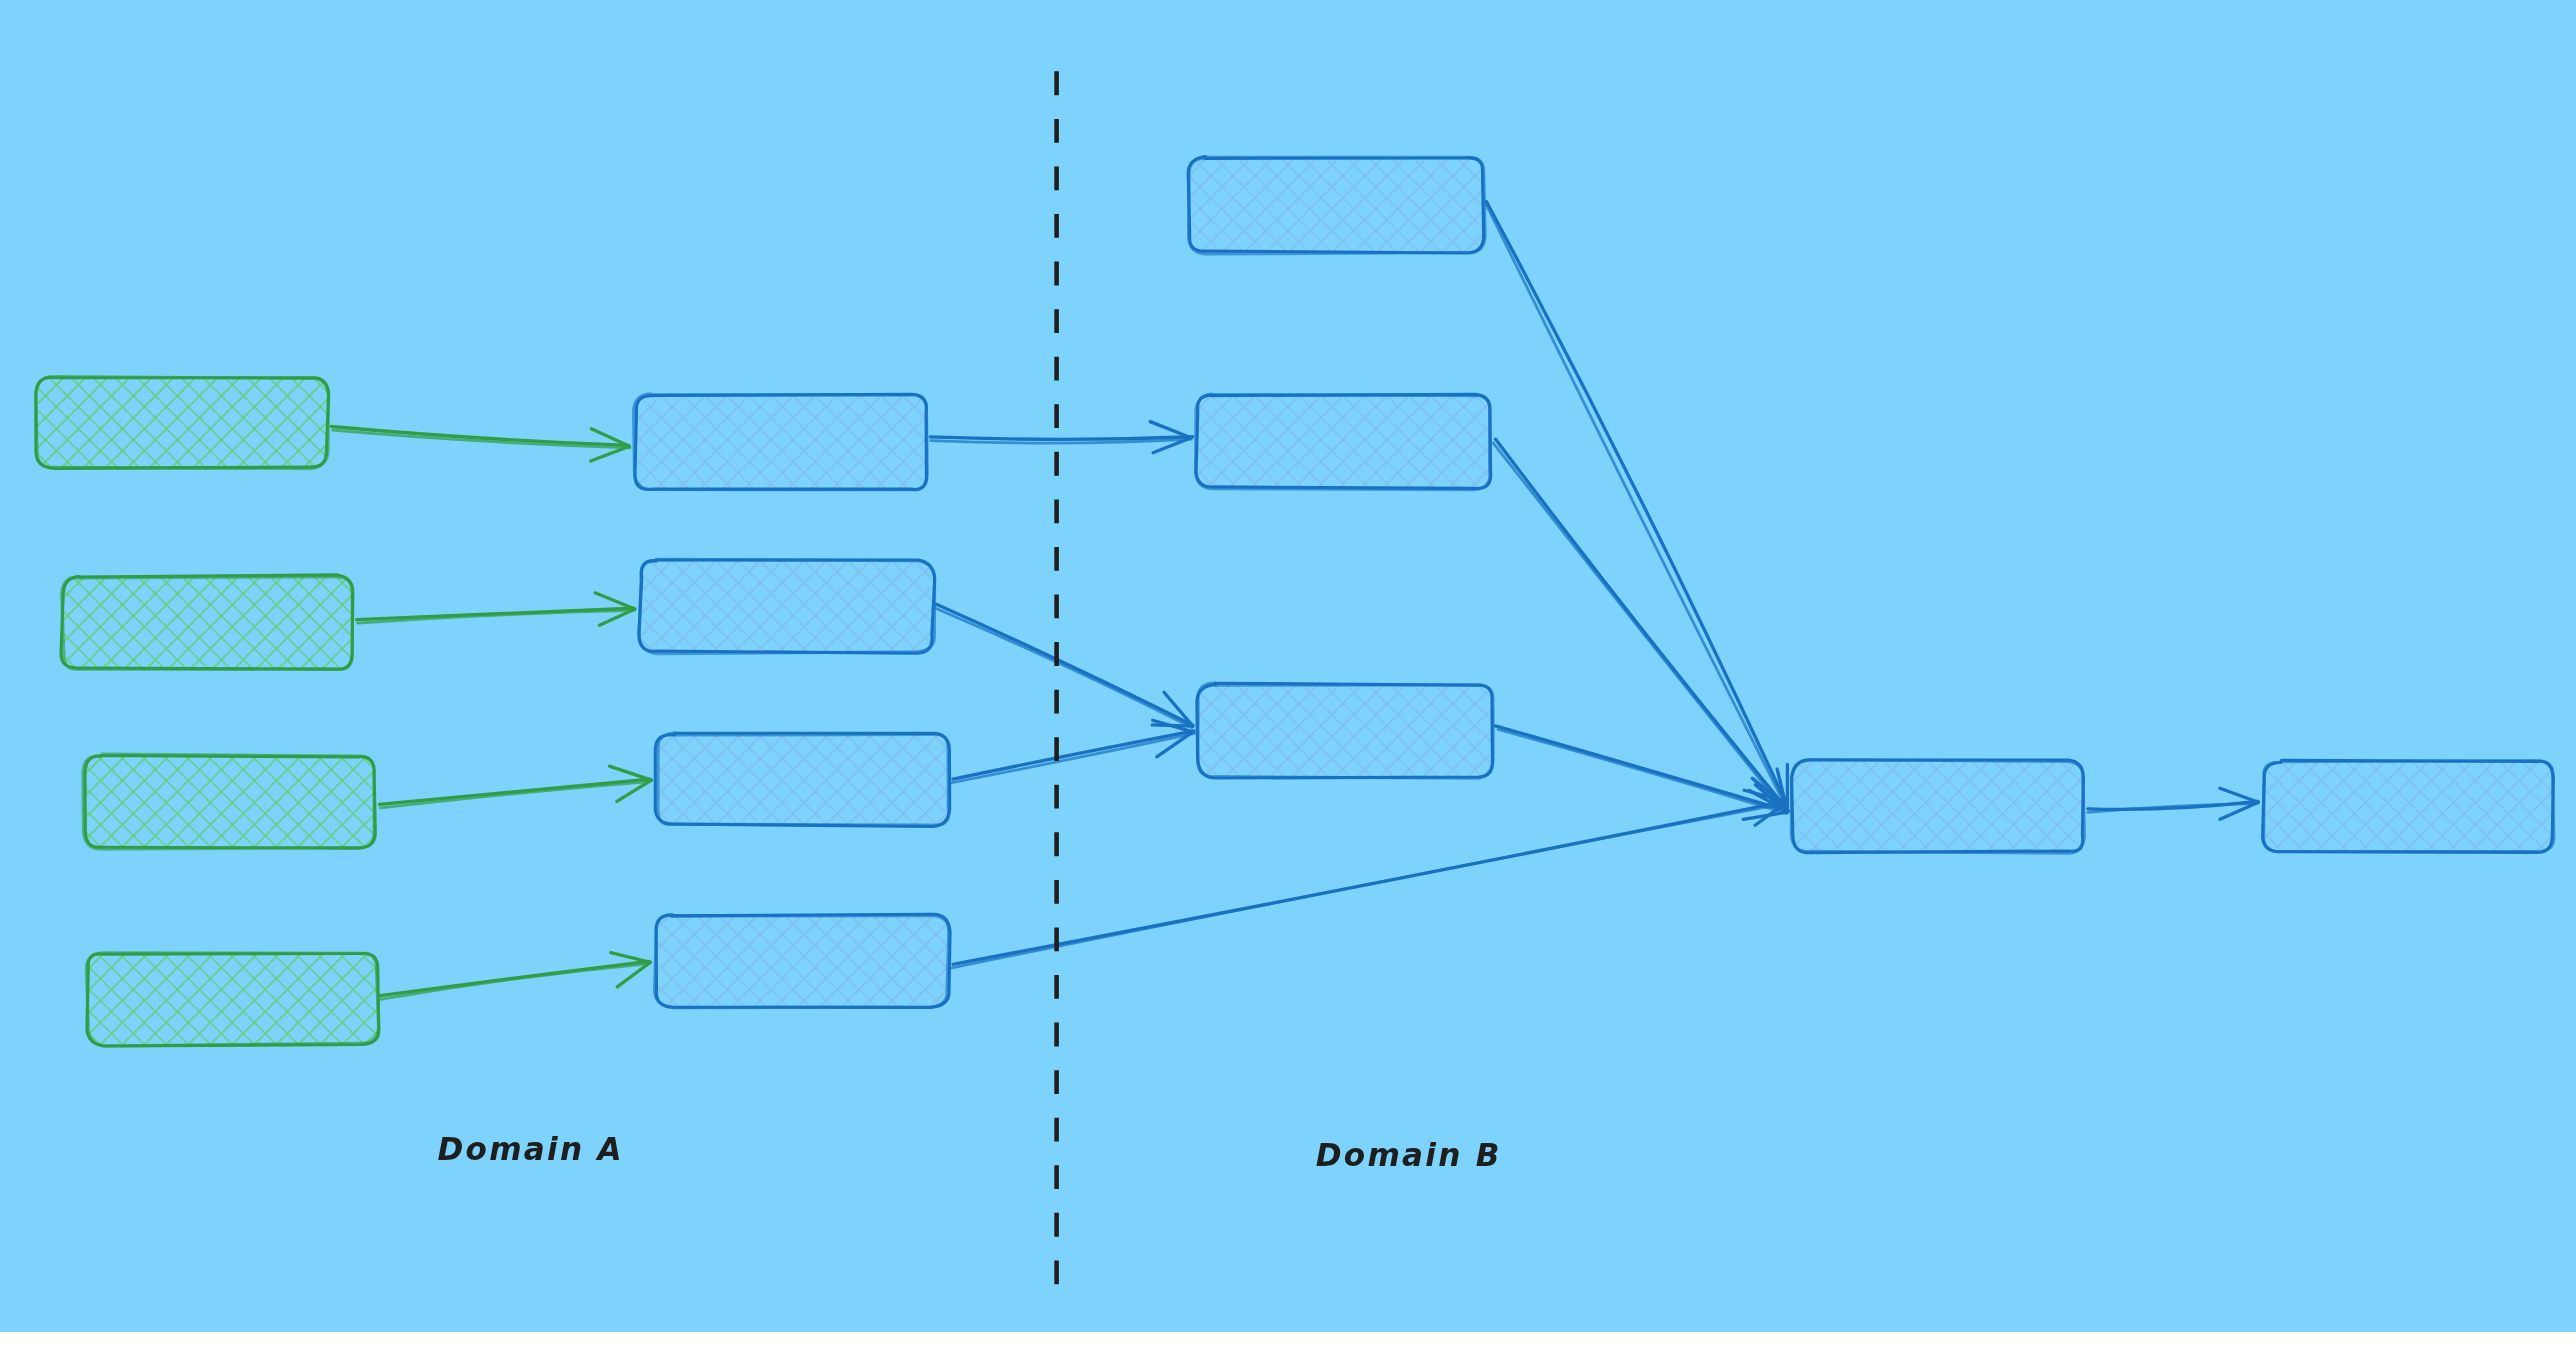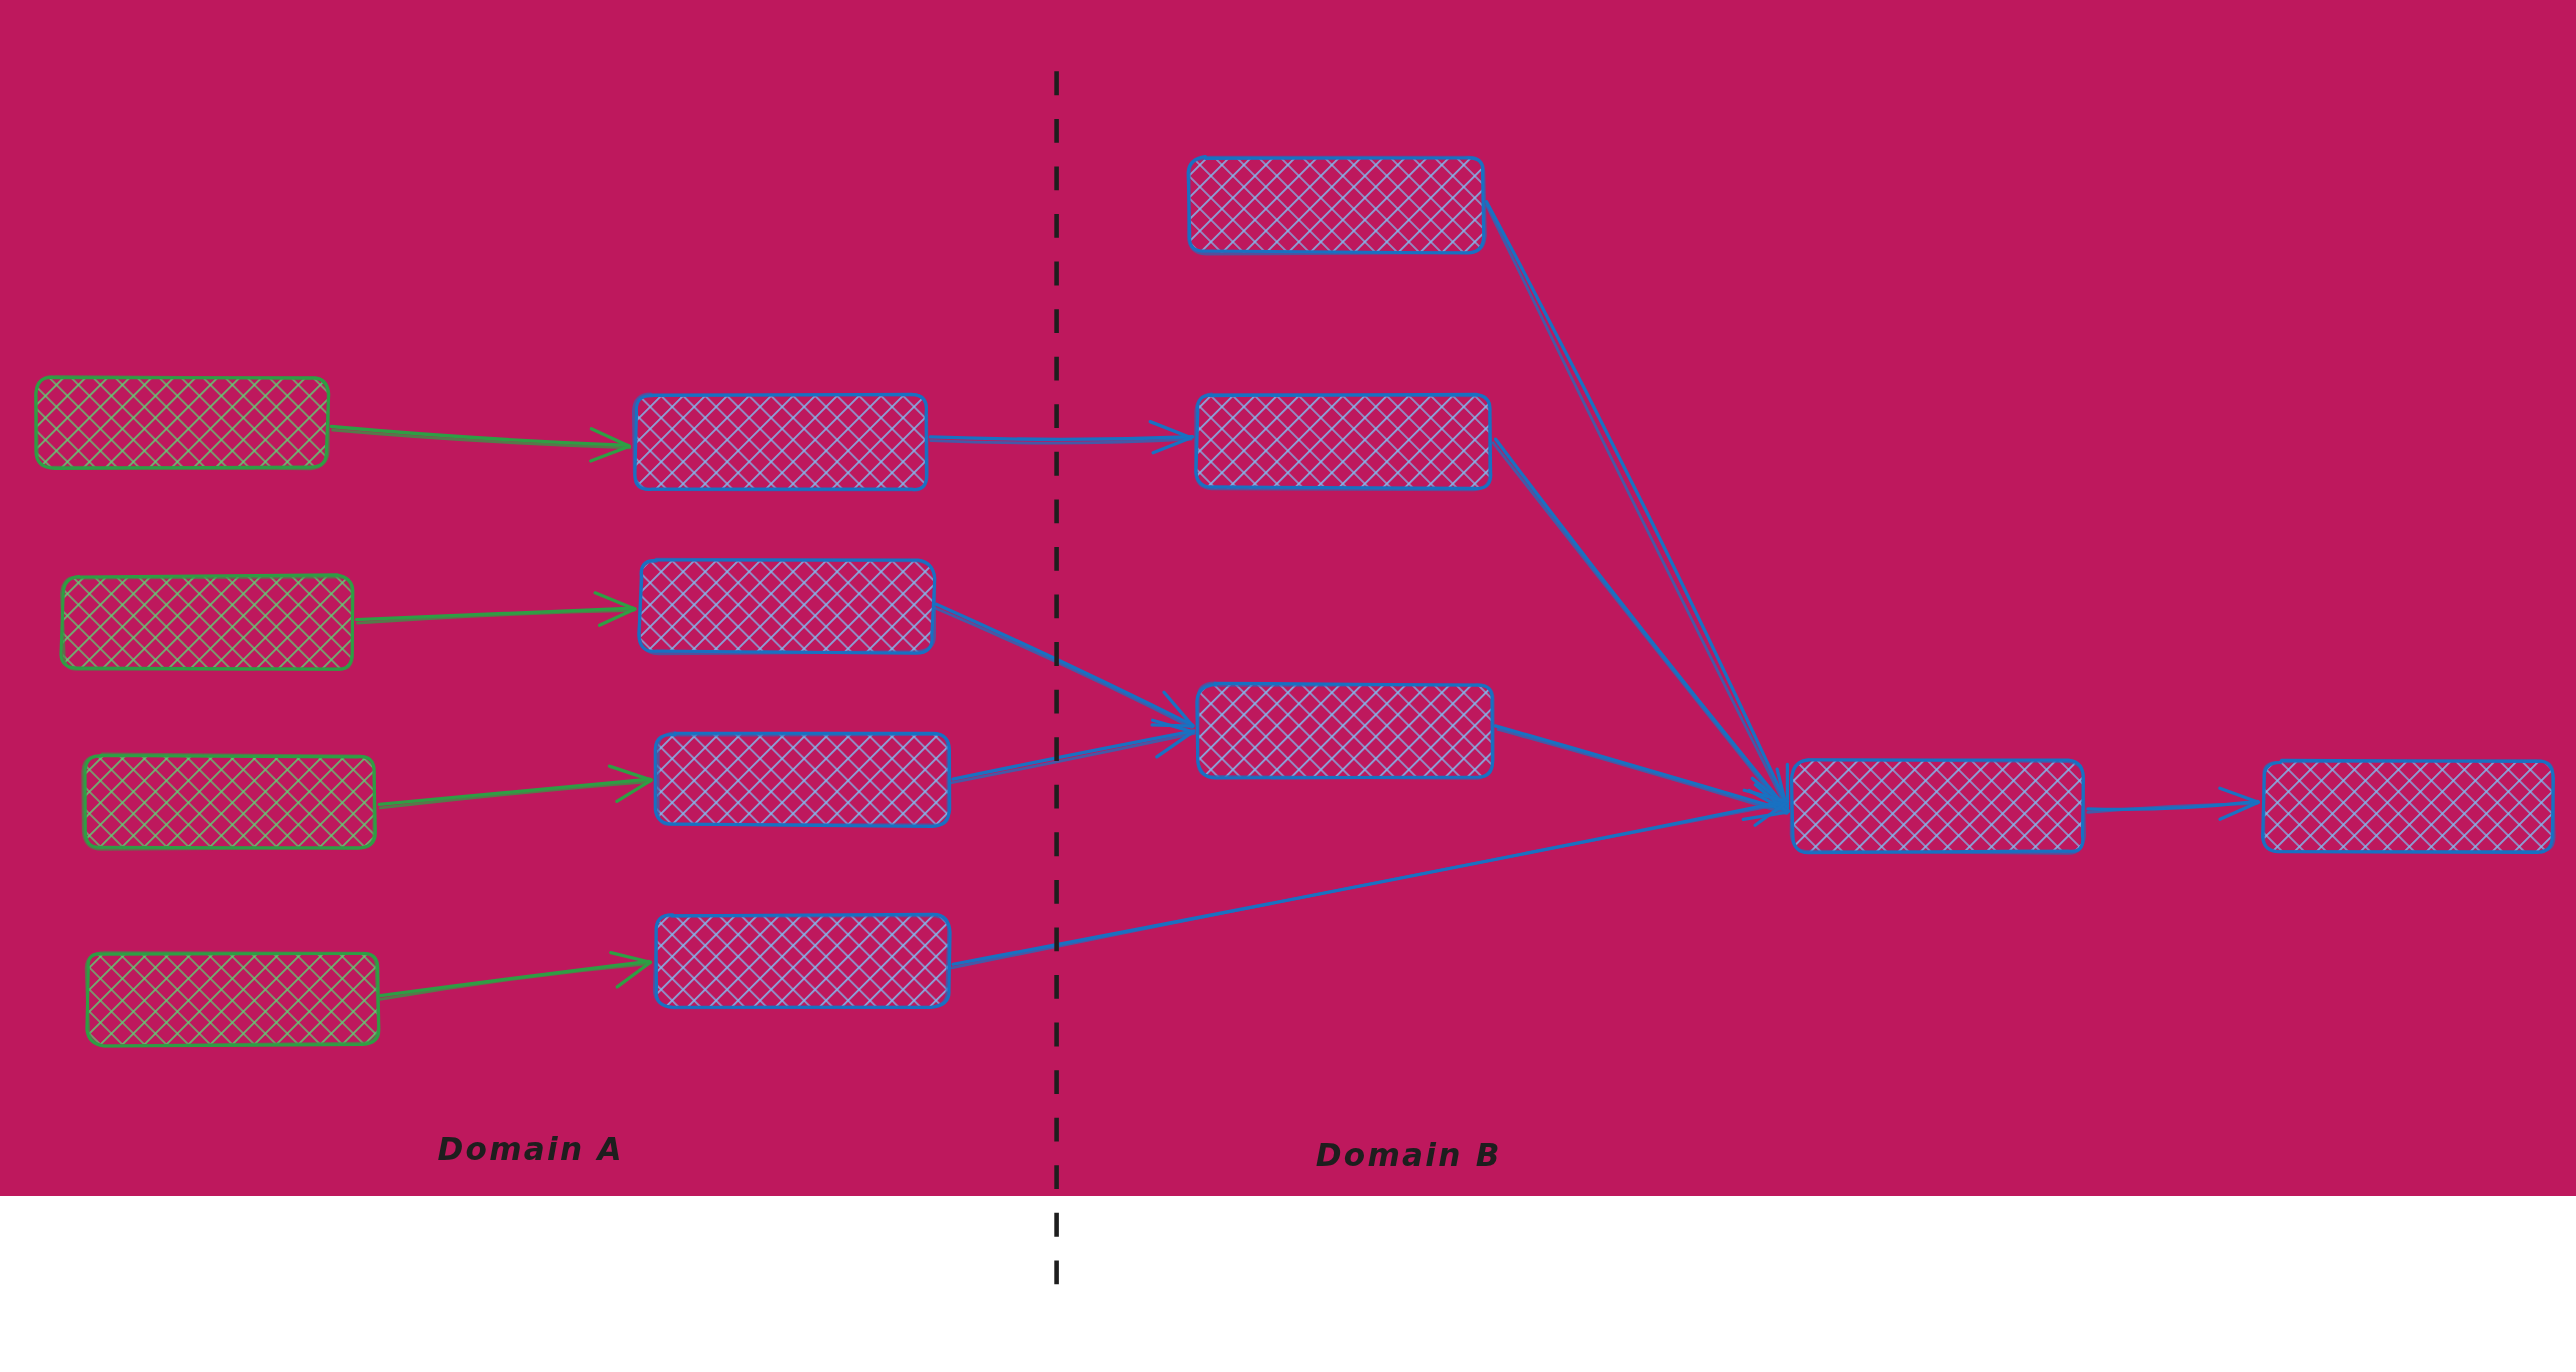--- a/index.html
+++ b/index.html
@@ -10,22 +10,22 @@
   }
   body {
     width: 2576px;
     height: 1372px;
     overflow: hidden;
     font-family: "DejaVu Sans", sans-serif;
   }
   #canvas-root {
     position: relative;
     width: 2576px;
-    height: 1196px;
-    background: #be185d;
+    height: 1332px;
+    background: #7dd3fc;
   }
   #diagram-svg {
     position: absolute;
     top: 0;
     left: 0;
     width: 2576px;
     height: 1372px;
     display: block;
   }
   .domain-label {

